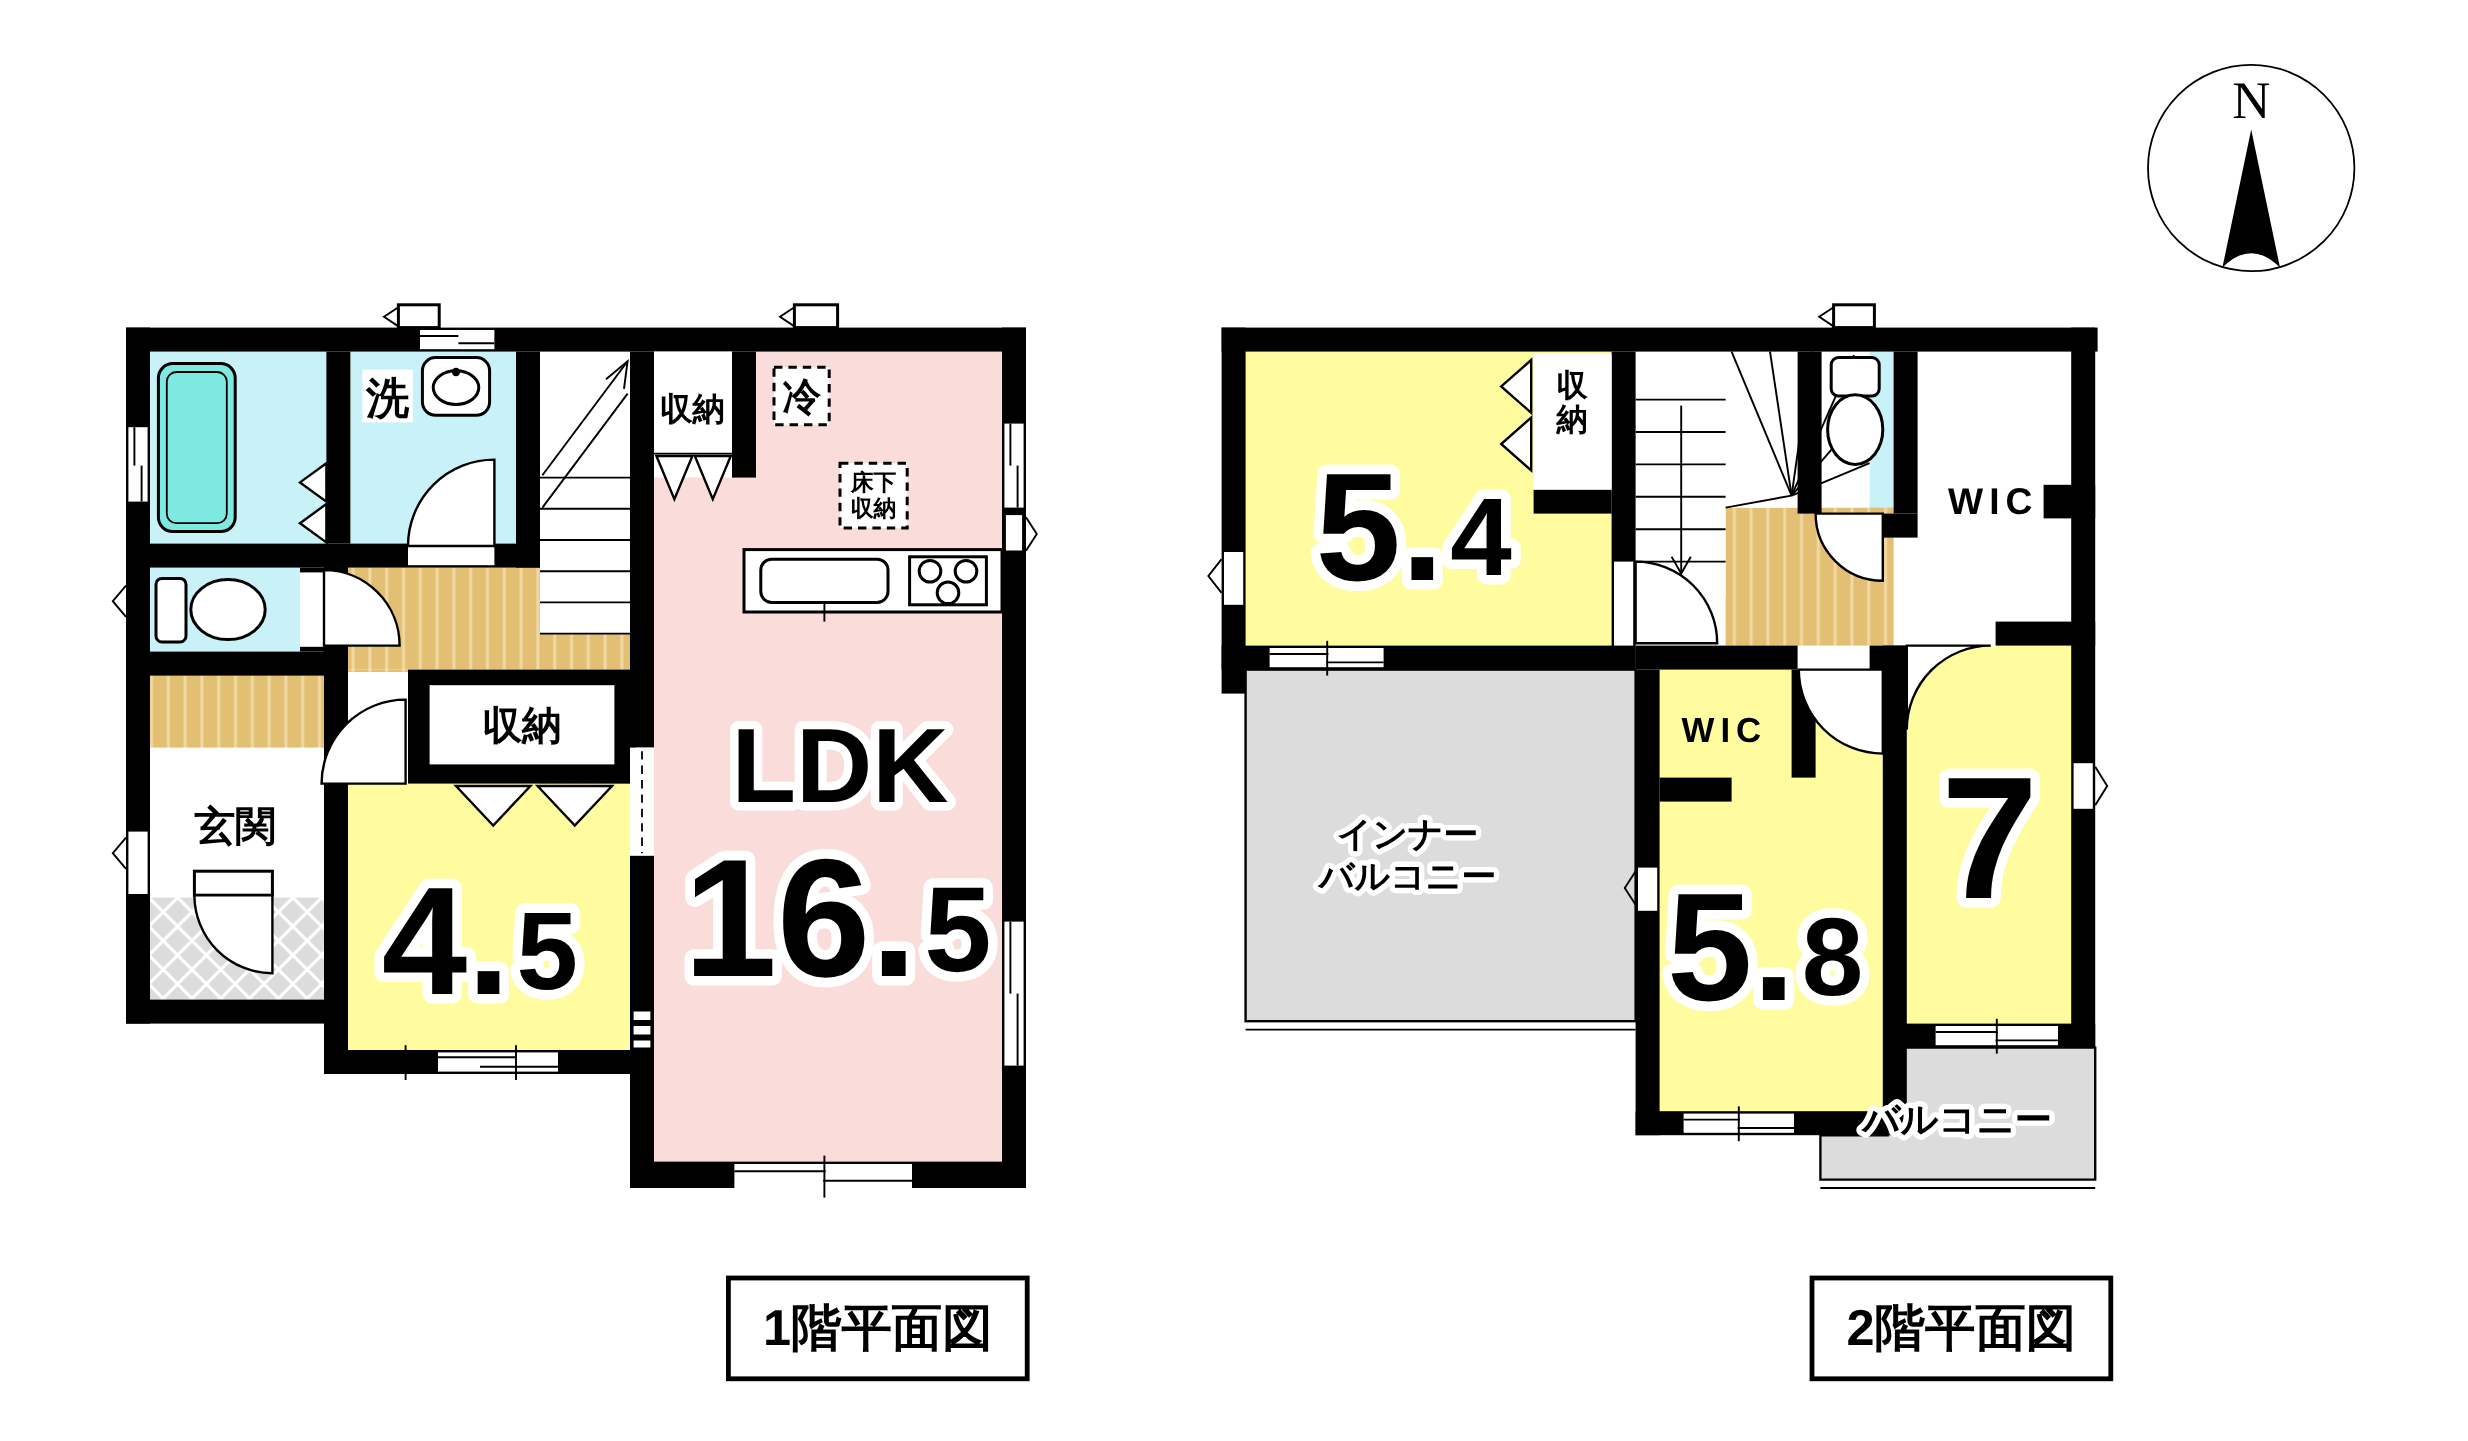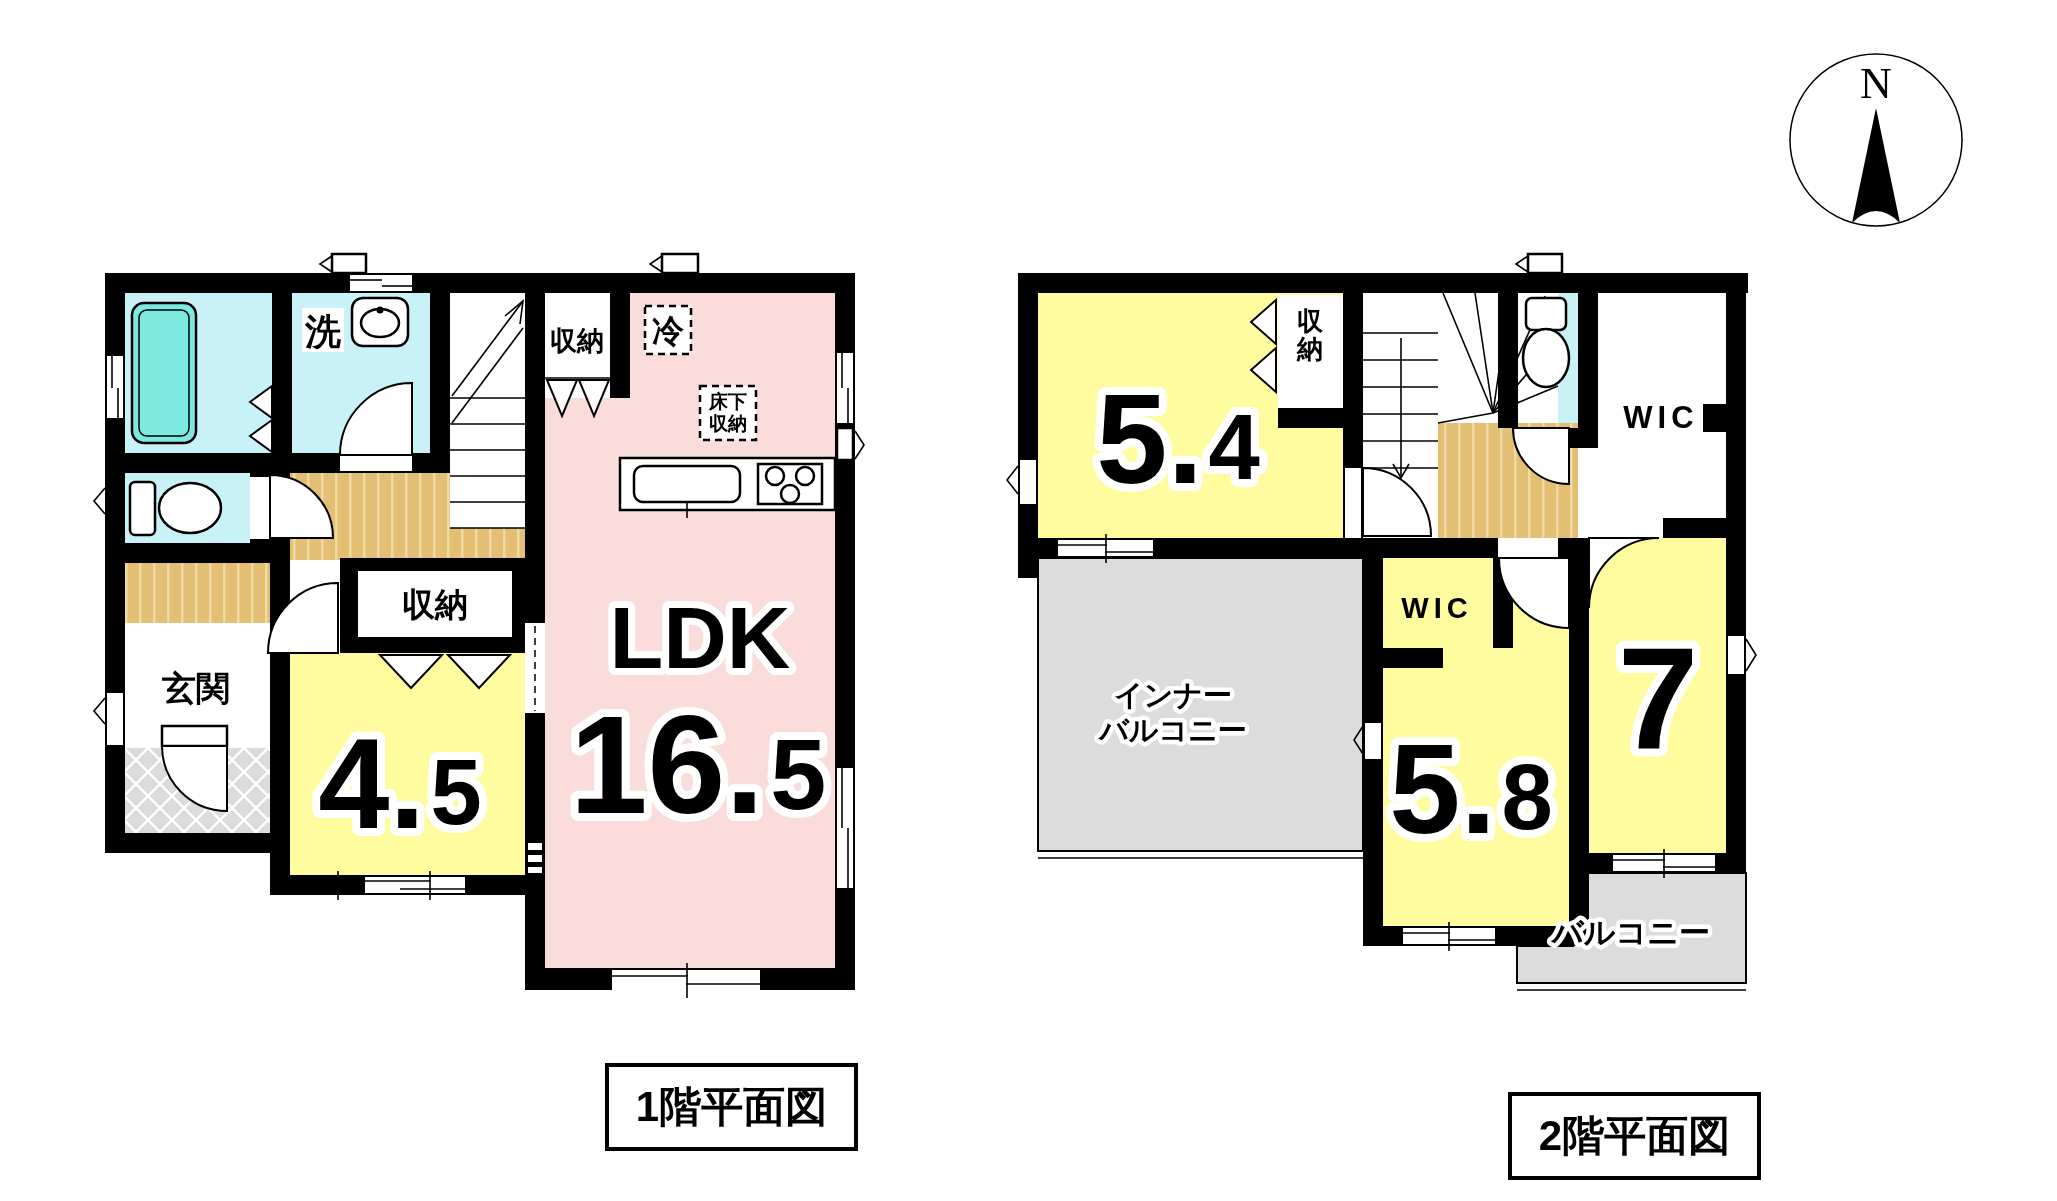--- a/index.html
+++ b/index.html
@@ -323,17 +323,17 @@
 
   <svg style="left:1789px;top:50px;" width="180" height="185" viewBox="0 0 180 185">
     <circle cx="87" cy="90" r="86" fill="#fff" stroke="#000" stroke-width="1.5"></circle>
     <text class="serif" x="87" y="48" font-size="44" text-anchor="middle" fill="#000">N</text>
     <path d="M87,58 L63,173 Q87,149 111,173 Z" fill="#000"></path>
   </svg>
 
   <div class="title-box" style="left:605px;top:1063px;">
     <span>1階平面図</span>
   </div>
-  <div class="title-box" style="left:1508px;top:1063px;margin-top:29px;">
+  <div class="title-box" style="left:1508px;top:1063px;">
     <span>2階平面図</span>
   </div>
 
 </div>
 
 </body></html>

